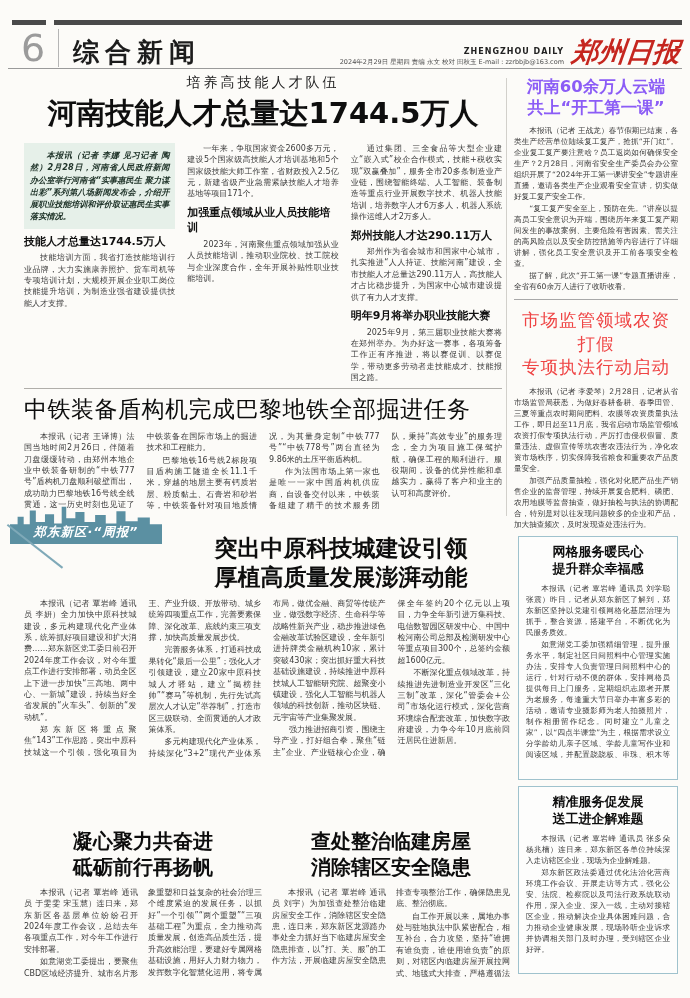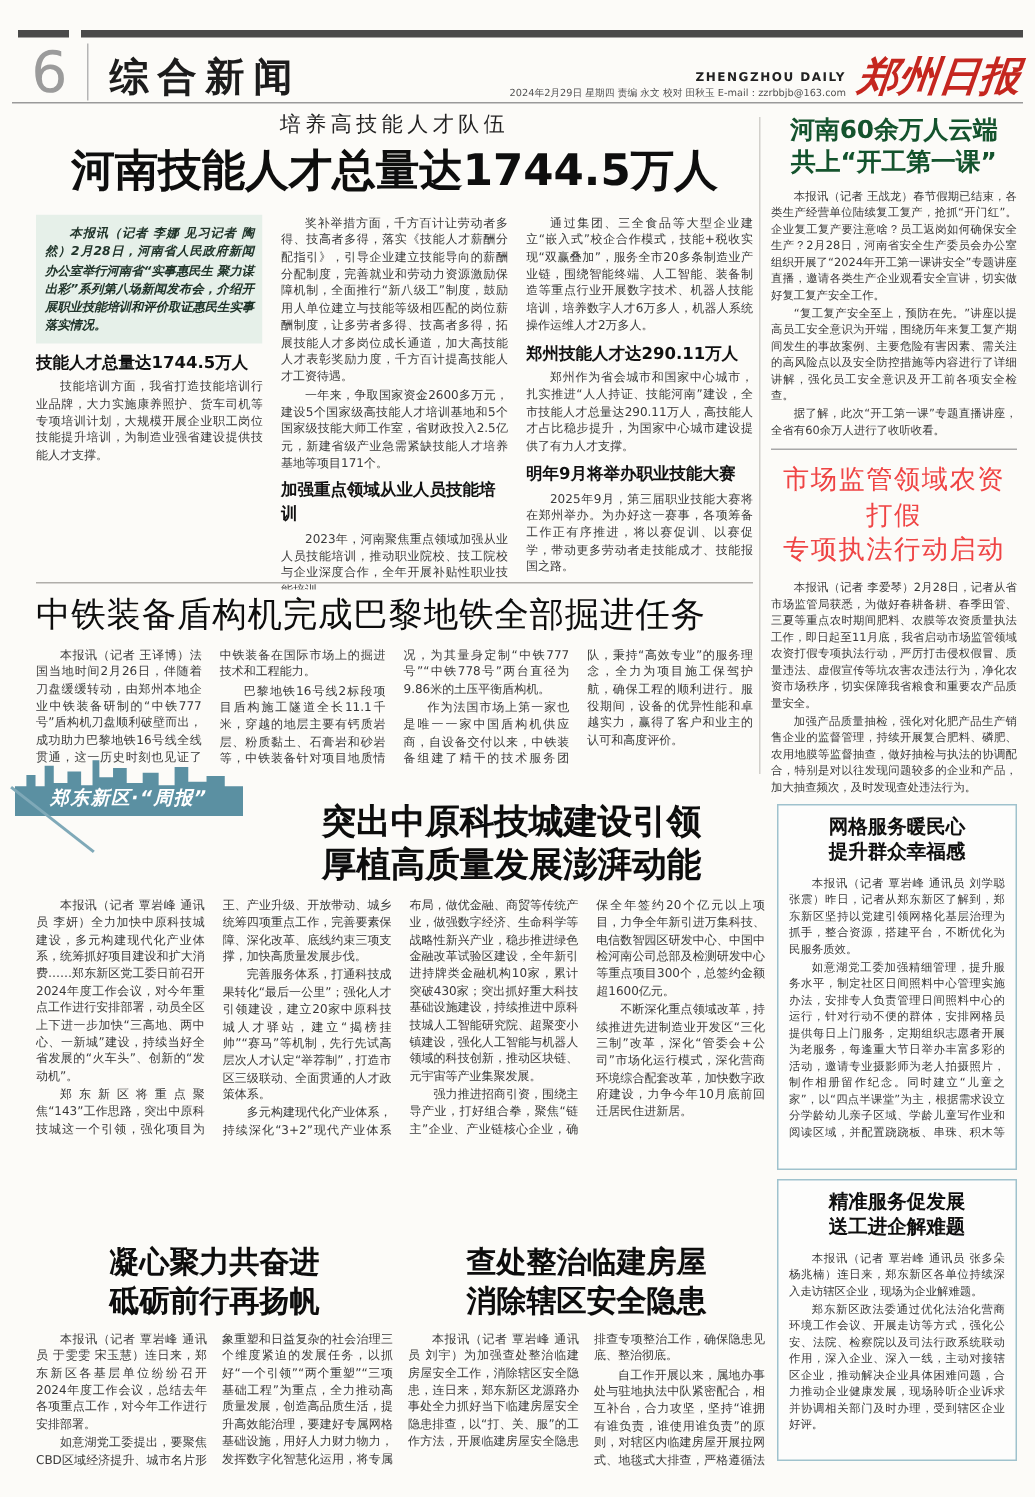--- a/index.html
+++ b/index.html
@@ -29,21 +29,21 @@
   .topstory{position:absolute;left:24px;top:74px;width:478px;}
   .kicker{text-align:center;font-size:14px;letter-spacing:3px;color:#222;}
   .mainhead{text-align:center;font-size:29px;font-weight:bold;color:#0e0e0e;letter-spacing:0px;margin-top:2px;}
   .cols3{display:flex;gap:12px;margin-top:9px;height:250px;overflow:hidden;}
   .cols3 .col{flex:1;overflow:hidden;}
   .introbox{background:#e6f0e9;padding:6px 6px;font-weight:bold;font-size:8.2px;line-height:1.5;color:#20342a;}
   .introbox .para{margin:0;font-style:italic;}
   
   .vrule{position:absolute;left:506px;top:78px;height:438px;border-left:1px solid #d2d0cb;}
   .sidebar{position:absolute;left:514px;top:76px;width:164px;}
-  .sb-head{font-size:16.5px;font-weight:bold;text-align:center;line-height:1.3;color:#14532d;}
+  .sb-head{font-size:16.5px;font-weight:bold;text-align:center;line-height:1.3;color:#8b5cf6;}
   .sb-head2{font-size:17.5px;font-weight:normal;text-align:center;line-height:1.35;color:#ef4444;letter-spacing:1px;}
   .sb-body{margin-top:6px;height:166px;overflow:hidden;}
   .sb-rule{border-top:1px solid #a8a8a8;margin:8px 0 9px 0;}
   .sb-body2{margin-top:6px;height:146px;overflow:hidden;}
   
   .midrule{position:absolute;left:24px;width:478px;top:388px;border-top:1px solid #b0aeaa;}
   .midband{position:absolute;left:24px;top:394px;width:478px;}
   .midhead{font-size:23px;font-weight:normal;color:#0d0d0d;text-align:left;letter-spacing:0.5px;}
   .midbody{margin-top:6px;height:84px;overflow:hidden;column-count:4;column-gap:12px;}
   
@@ -100,21 +100,20 @@
         <div class="introbox">
           <p class="para">本报讯（记者 李娜 见习记者 陶然）2月28日，河南省人民政府新闻办公室举行河南省“实事惠民生 聚力谋出彩”系列第八场新闻发布会，介绍开展职业技能培训和评价取证惠民生实事落实情况。</p>
         </div>
         <div class="subhead">技能人才总量达1744.5万人</div>
         <div>
             <p class="para">技能培训方面，我省打造技能培训行业品牌，大力实施康养照护、货车司机等专项培训计划，大规模开展企业职工岗位技能提升培训，为制造业强省建设提供技能人才支撑。</p>
           </div>
       </div>
       <div class="col body-s">
         <div>
-            <p class="para">奖补举措方面，千方百计让劳动者多得、技高者多得，落实《技能人才薪酬分配指引》，引导企业建立技能导向的薪酬分配制度，完善就业和劳动力资源激励保障机制，全面推行“新八级工”制度，鼓励用人单位建立与技能等级相匹配的岗位薪酬制度，让多劳者多得、技高者多得，拓展技能人才多岗位成长通道，加大高技能人才表彰奖励力度，千方百计提高技能人才工资待遇。</p>
             <p class="para">一年来，争取国家资金2600多万元，建设5个国家级高技能人才培训基地和5个国家级技能大师工作室，省财政投入2.5亿元，新建省级产业急需紧缺技能人才培养基地等项目171个。</p>
           </div>
         <div class="subhead">加强重点领域从业人员技能培训</div>
         <div>
             <p class="para">2023年，河南聚焦重点领域加强从业人员技能培训，推动职业院校、技工院校与企业深度合作，全年开展补贴性职业技能培训。</p>
           </div>
       </div>
       <div class="col body-s">
         <div>
             <p class="para">通过集团、三全食品等大型企业建立“嵌入式”校企合作模式，技能+税收实现“双赢叠加”，服务全市20多条制造业产业链，围绕智能终端、人工智能、装备制造等重点行业开展数字技术、机器人技能培训，培养数字人才6万多人，机器人系统操作运维人才2万多人。</p>

